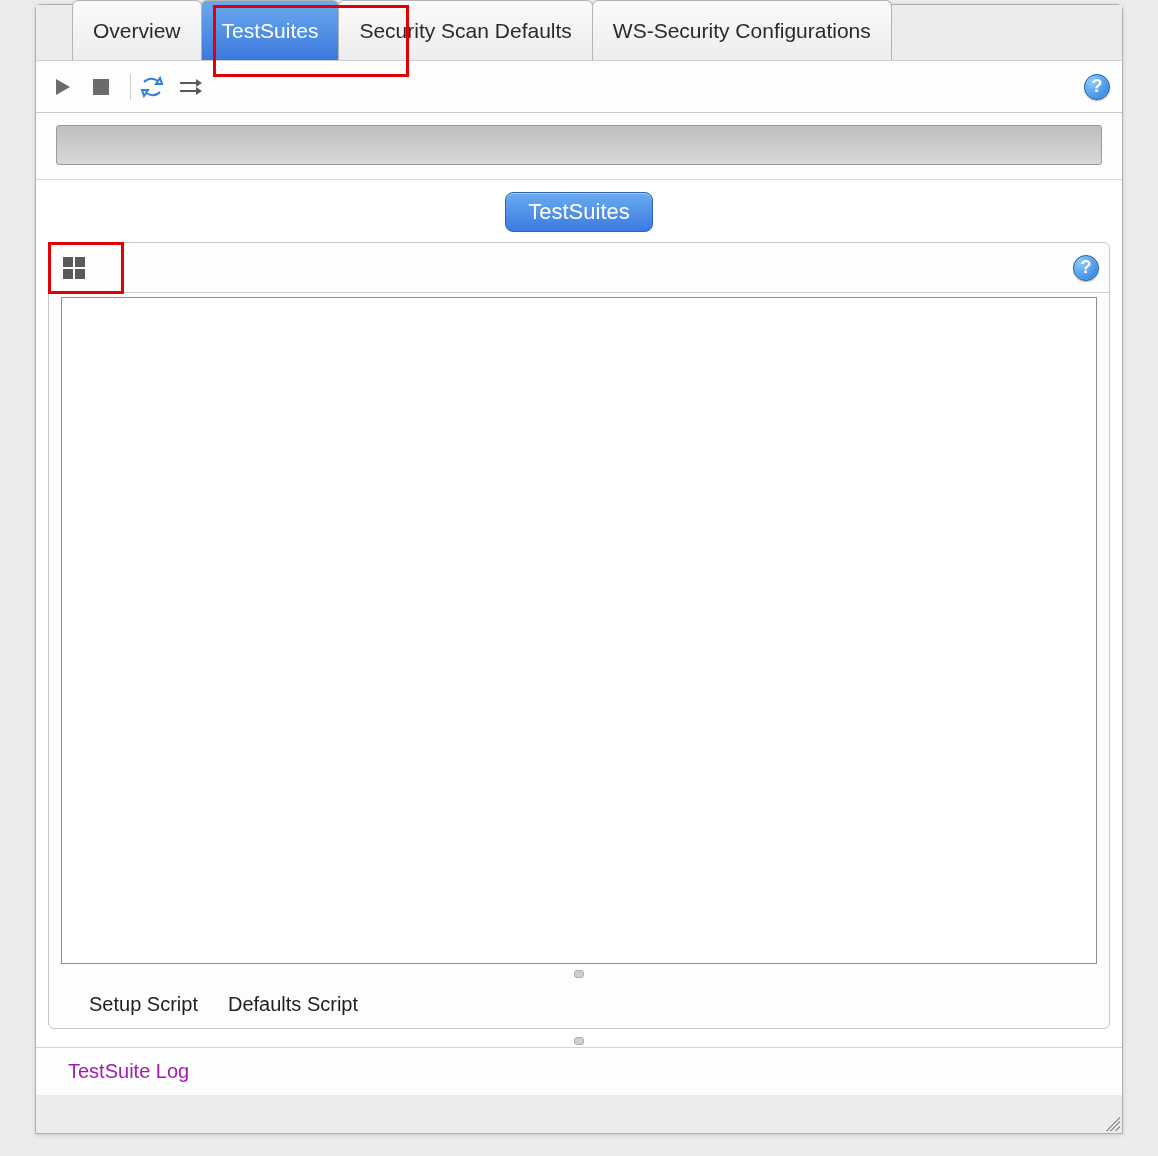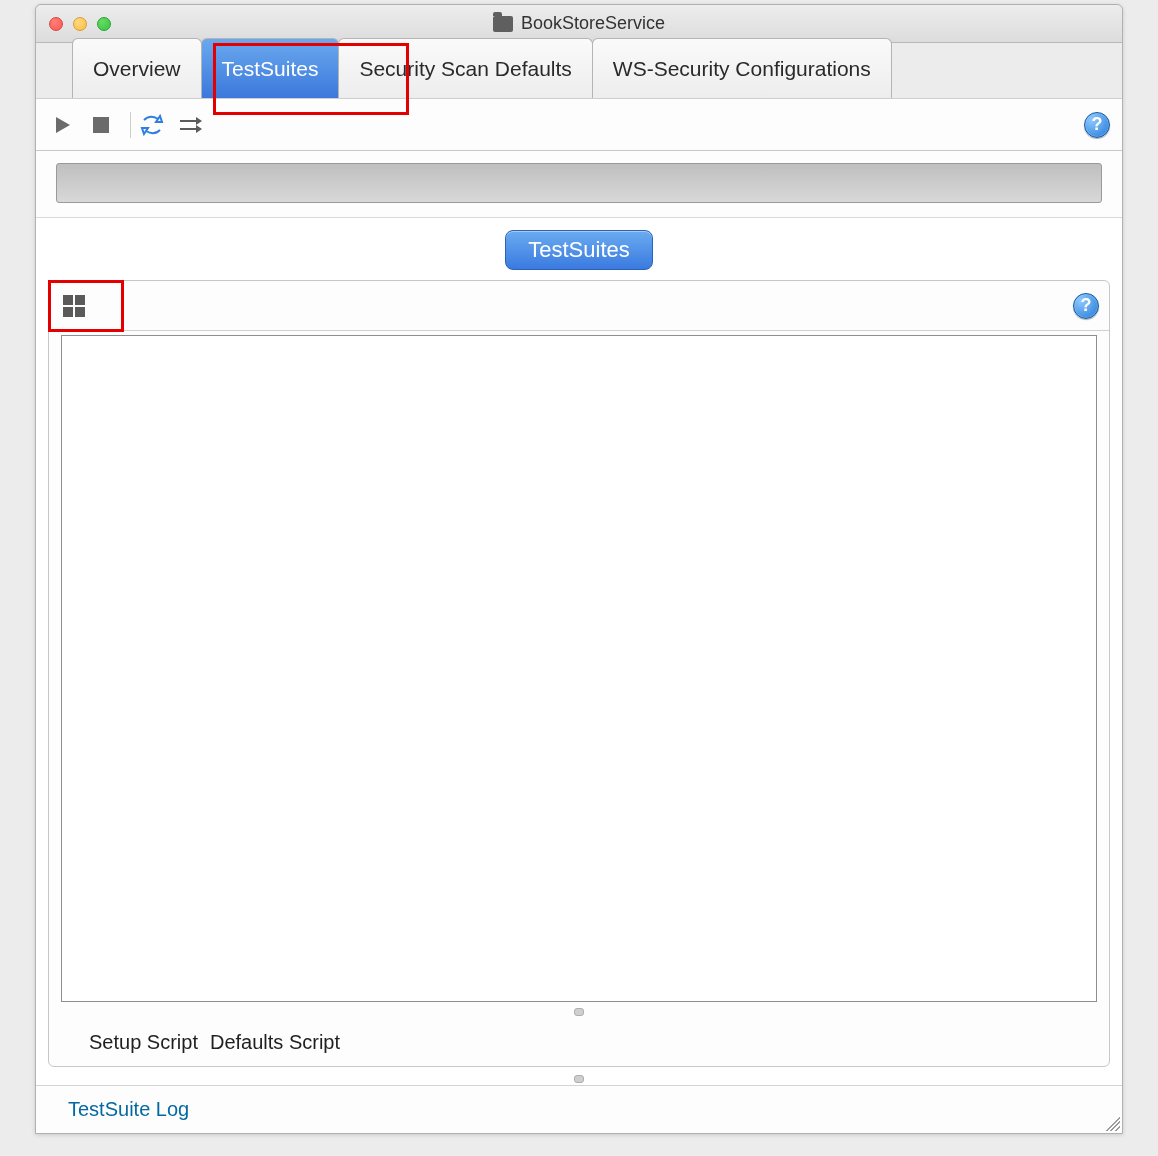--- a/index.html
+++ b/index.html
@@ -207,64 +207,53 @@
     }
     .split-dot {
       display:flex; justify-content:center; padding:2px 0;
     }
     .split-dot div {
       width:10px; height:8px; background:#cfcfcf; border:1px solid #aeaeae; border-radius:3px;
     }
     .scripts-row {
       height:48px;
       display:flex; align-items:center;
-      gap: 12px;
+      gap: 30px;
       padding-left: 40px;
       font-size: 20px;
       color:#1f1f1f;
     }
 
     .footer-row {
       height:48px;
       display:flex; align-items:center;
       padding-left: 32px;
       border-top:1px solid #d3d3d3;
       font-size: 20px;
-      color:#0369a1;
+      color:#a21caf;
       background:#fdfdfd;
     }
 
     .resize-grip {
       position:absolute;
       right:2px; bottom:2px;
       width:18px; height:18px;
       background:
         linear-gradient(135deg, transparent 60%, #9a9a9a 60%, #9a9a9a 65%, transparent 65%),
         linear-gradient(135deg, transparent 72%, #9a9a9a 72%, #9a9a9a 77%, transparent 77%),
         linear-gradient(135deg, transparent 84%, #9a9a9a 84%, #9a9a9a 89%, transparent 89%);
     }
 
     svg { display:block; }
   </style>
 </head>
 <body>
 
 <div class="window">
 
-  <div class="titlebar">
-    <div class="traffic-lights">
-      <div class="tl red"></div>
-      <div class="tl yellow"></div>
-      <div class="tl green"></div>
-    </div>
-    <div class="title-center">
-      <div class="folder-ico"></div>
-      <div class="title-text">BookStoreService</div>
-    </div>
-  </div>
 
   <div class="tabs-row">
     <div class="tab first">
       <span>Overview</span>
     </div>
     <div class="tab active">
       <span>TestSuites</span>
     </div>
     <div class="tab">
       <span>Security Scan Defaults</span>

